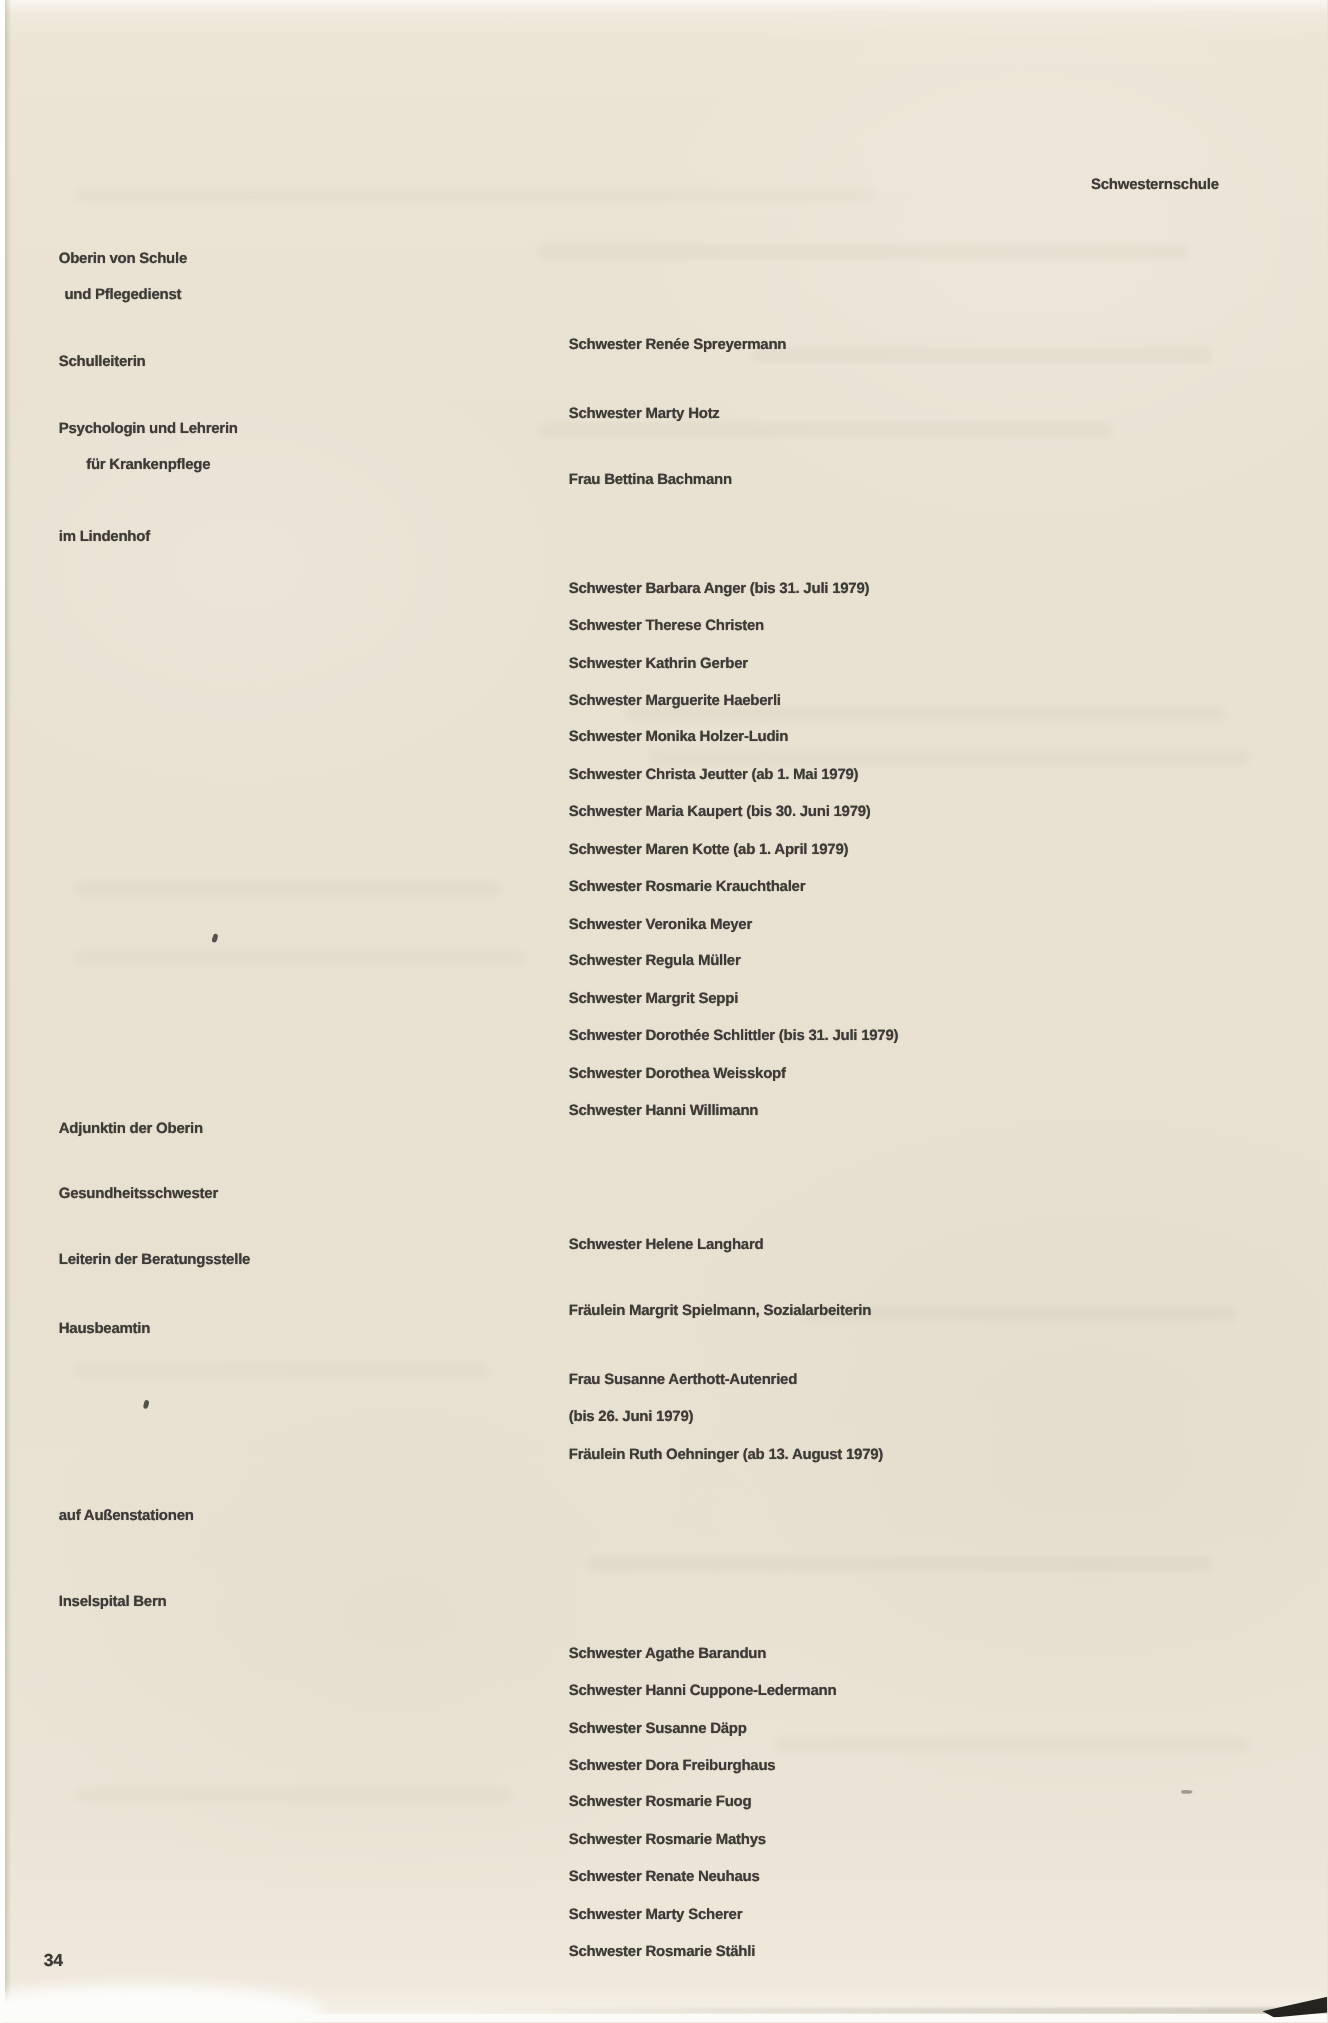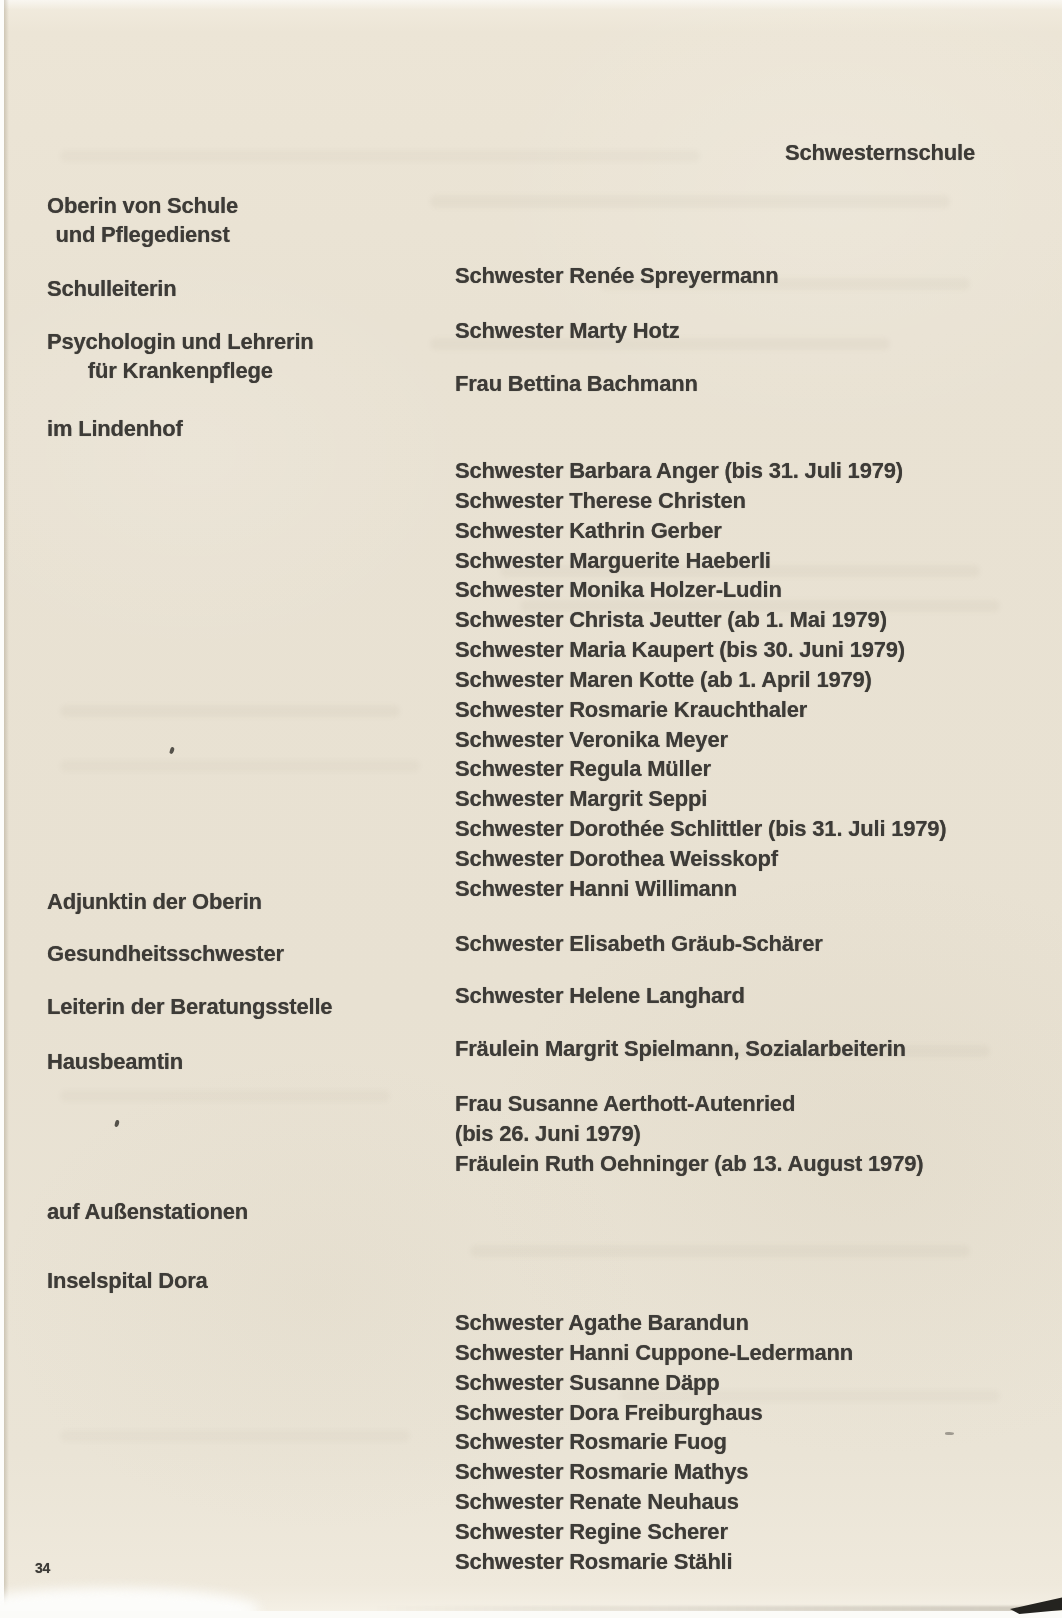--- a/index.html
+++ b/index.html
@@ -20,21 +20,21 @@
     background:
       radial-gradient(420px 300px at 18% 28%, rgba(255,255,255,.10), transparent 70%),
       radial-gradient(500px 360px at 78% 12%, rgba(255,255,255,.12), transparent 70%),
       radial-gradient(560px 420px at 82% 72%, rgba(188,176,150,.10), transparent 70%),
       radial-gradient(460px 340px at 30% 80%, rgba(188,176,150,.08), transparent 70%);
   }
   .txt{
     position:absolute;
     color:#3d3b37;
     font-weight:700;
-    font-size:22px;
+    font-size:12px;
     letter-spacing:-0.2px;
     text-shadow:0 0 0.7px rgba(64,61,56,.75);
     white-space:nowrap;
   }
   .label-block{left:47px;line-height:28.5px;text-align:center;}
   .value-block{left:455px;line-height:29.85px;margin-top:41px;}
   .header{top:140px;right:87px;}
   .pagenum{left:35px;top:1560px;font-size:14px;}
   
   .ghost{position:absolute;background:rgba(122,110,88,1);border-radius:6px;filter:blur(2.5px);pointer-events:none;}
@@ -113,23 +113,20 @@
       <div>Schwester Regula Müller</div>
       <div>Schwester Margrit Seppi</div>
       <div>Schwester Dorothée Schlittler (bis 31. Juli 1979)</div>
       <div>Schwester Dorothea Weisskopf</div>
       <div>Schwester Hanni Willimann</div>
     </div>
 
   <div class="txt label-block" style="top:888px">
       <div>Adjunktin der Oberin</div>
     </div>
-  <div class="txt value-block" style="top:888px">
-      <div>Schwester Elisabeth Gräub-Schärer</div>
-    </div>
 
   <div class="txt label-block" style="top:940px">
       <div>Gesundheitsschwester</div>
     </div>
   <div class="txt value-block" style="top:940px">
       <div>Schwester Helene Langhard</div>
     </div>
 
   <div class="txt label-block" style="top:993px">
       <div>Leiterin der Beratungsstelle</div>
@@ -145,31 +142,31 @@
       <div>Frau Susanne Aerthott-Autenried</div>
       <div>(bis 26. Juni 1979)</div>
       <div>Fräulein Ruth Oehninger (ab 13. August 1979)</div>
     </div>
 
   <div class="txt label-block" style="top:1198px">
       <div>auf Außenstationen</div>
     </div>
 
   <div class="txt label-block" style="top:1267px">
-      <div>Inselspital Dora</div>
+      <div>Inselspital Bern</div>
     </div>
   <div class="txt value-block" style="top:1267px">
       <div>Schwester Agathe Barandun</div>
       <div>Schwester Hanni Cuppone-Ledermann</div>
       <div>Schwester Susanne Däpp</div>
       <div>Schwester Dora Freiburghaus</div>
       <div>Schwester Rosmarie Fuog</div>
       <div>Schwester Rosmarie Mathys</div>
       <div>Schwester Renate Neuhaus</div>
-      <div>Schwester Regine Scherer</div>
+      <div>Schwester Marty Scherer</div>
       <div>Schwester Rosmarie Stähli</div>
     </div>
 
   <div class="txt pagenum">34</div>
 
   <div class="edge edge-top-light"></div>
   <div class="edge edge-left-white"></div>
   <div class="edge edge-left-crease"></div>
   <div class="edge bottom-left-white"></div>
   <div class="edge edge-bottom-shadow"></div>

